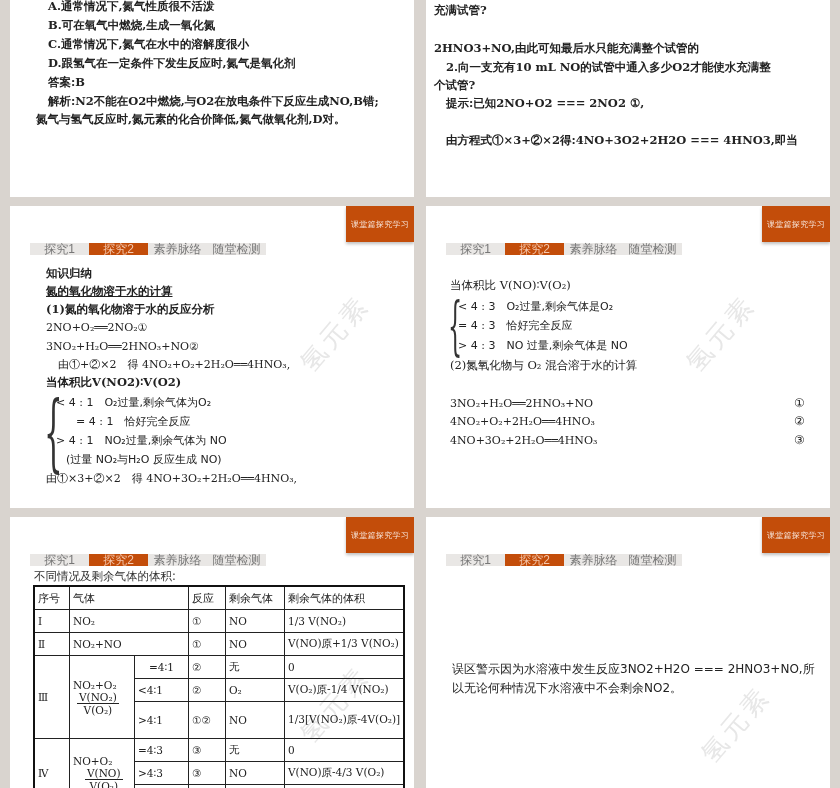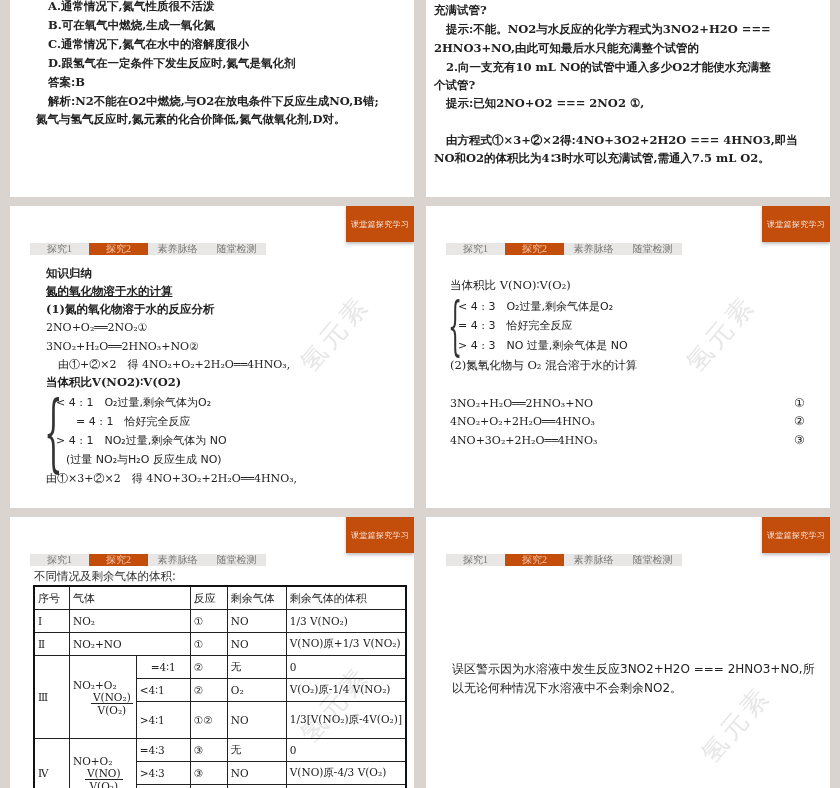--- a/index.html
+++ b/index.html
@@ -23,21 +23,21 @@
   .badge {
     position:absolute; top:0; right:0; width:68px; height:36px;
     background:#c34d0a; color:#f6e2d6;
     font-family:"DejaVu Sans",sans-serif; font-size:8px;
     display:flex; align-items:center; justify-content:center;
     box-shadow:0 2px 3px rgba(0,0,0,0.25);
     letter-spacing:0.3px;
   }
   .tabs {
     position:absolute; left:20px; top:37px; display:flex;
-    font-family:Liberation Serif, serif; font-size:10px;
+    font-family:Liberation Sans, sans-serif; font-size:12px;
   }
   .tab {
     width:59px; height:12px; background:#e9e7e5; color:#777;
     display:flex; align-items:center; justify-content:center;
   }
   .tab.active { background:#c34d0a; color:#f4c7ad; }
 
   .line { position:absolute; white-space:nowrap; font-size:11.5px; line-height:15px; }
   .b { font-weight:bold; }
   .sans { font-family:"DejaVu Sans",sans-serif; }
@@ -71,27 +71,25 @@
   <div class="line b" style="left:38px;top:18px;">B.可在氧气中燃烧,生成一氧化氮</div>
   <div class="line b" style="left:38px;top:37px;">C.通常情况下,氮气在水中的溶解度很小</div>
   <div class="line b" style="left:38px;top:56px;">D.跟氢气在一定条件下发生反应时,氮气是氧化剂</div>
   <div class="line b" style="left:38px;top:75px;">答案:B</div>
   <div class="line b" style="left:38px;top:94px;">解析:N2不能在O2中燃烧,与O2在放电条件下反应生成NO,B错;</div>
   <div class="line b" style="left:26px;top:112px;">氮气与氢气反应时,氮元素的化合价降低,氮气做氧化剂,D对。</div>
 </div>
 
 <div class="slide" id="s2">
   <div class="line b" style="left:8px;top:3px;">充满试管?</div>
-  <div class="line b" style="left:20px;top:22px;">提示:不能。NO2与水反应的化学方程式为3NO2+H2O ===</div>
   <div class="line b" style="left:8px;top:41px;">2HNO3+NO,由此可知最后水只能充满整个试管的</div>
   <div class="line b" style="left:20px;top:60px;">2.向一支充有10 mL NO的试管中通入多少O2才能使水充满整</div>
   <div class="line b" style="left:8px;top:78px;">个试管?</div>
   <div class="line b" style="left:20px;top:96px;">提示:已知2NO+O2 === 2NO2    ①,</div>
   <div class="line b" style="left:20px;top:133px;">由方程式①×3+②×2得:4NO+3O2+2H2O === 4HNO3,即当</div>
-  <div class="line b" style="left:8px;top:151px;">NO和O2的体积比为4∶3时水可以充满试管,需通入7.5 mL O2。</div>
 </div>
 
 <div class="slide" id="s3">
   <div class="badge">课堂篇探究学习</div>
   <div class="tabs">
     <div class="tab">探究1</div>
     <div class="tab active">探究2</div>
     <div class="tab">素养脉络</div>
     <div class="tab">随堂检测</div>
   </div>
@@ -164,21 +162,21 @@
       <td>Ⅱ</td>
       <td colspan="2">NO₂+NO</td>
       <td>①</td>
       <td>NO</td>
       <td>V(NO)原+1/3 V(NO₂)</td>
     </tr>
     <tr>
       <td rowspan="3">Ⅲ</td>
       <td rowspan="3" style="width:58px;">
         <div>NO₂+O₂</div>
-        <div class="frac" style="margin-left:18px;">
+        <div class="frac" style="margin-left:4px;">
           <span class="num">V(NO₂)</span>
           <span class="den">V(O₂)</span>
         </div>
       </td>
       <td style="width:36px;padding-left:14px;">=4∶1</td>
       <td>②</td>
       <td>无</td>
       <td>0</td>
     </tr>
     <tr>

